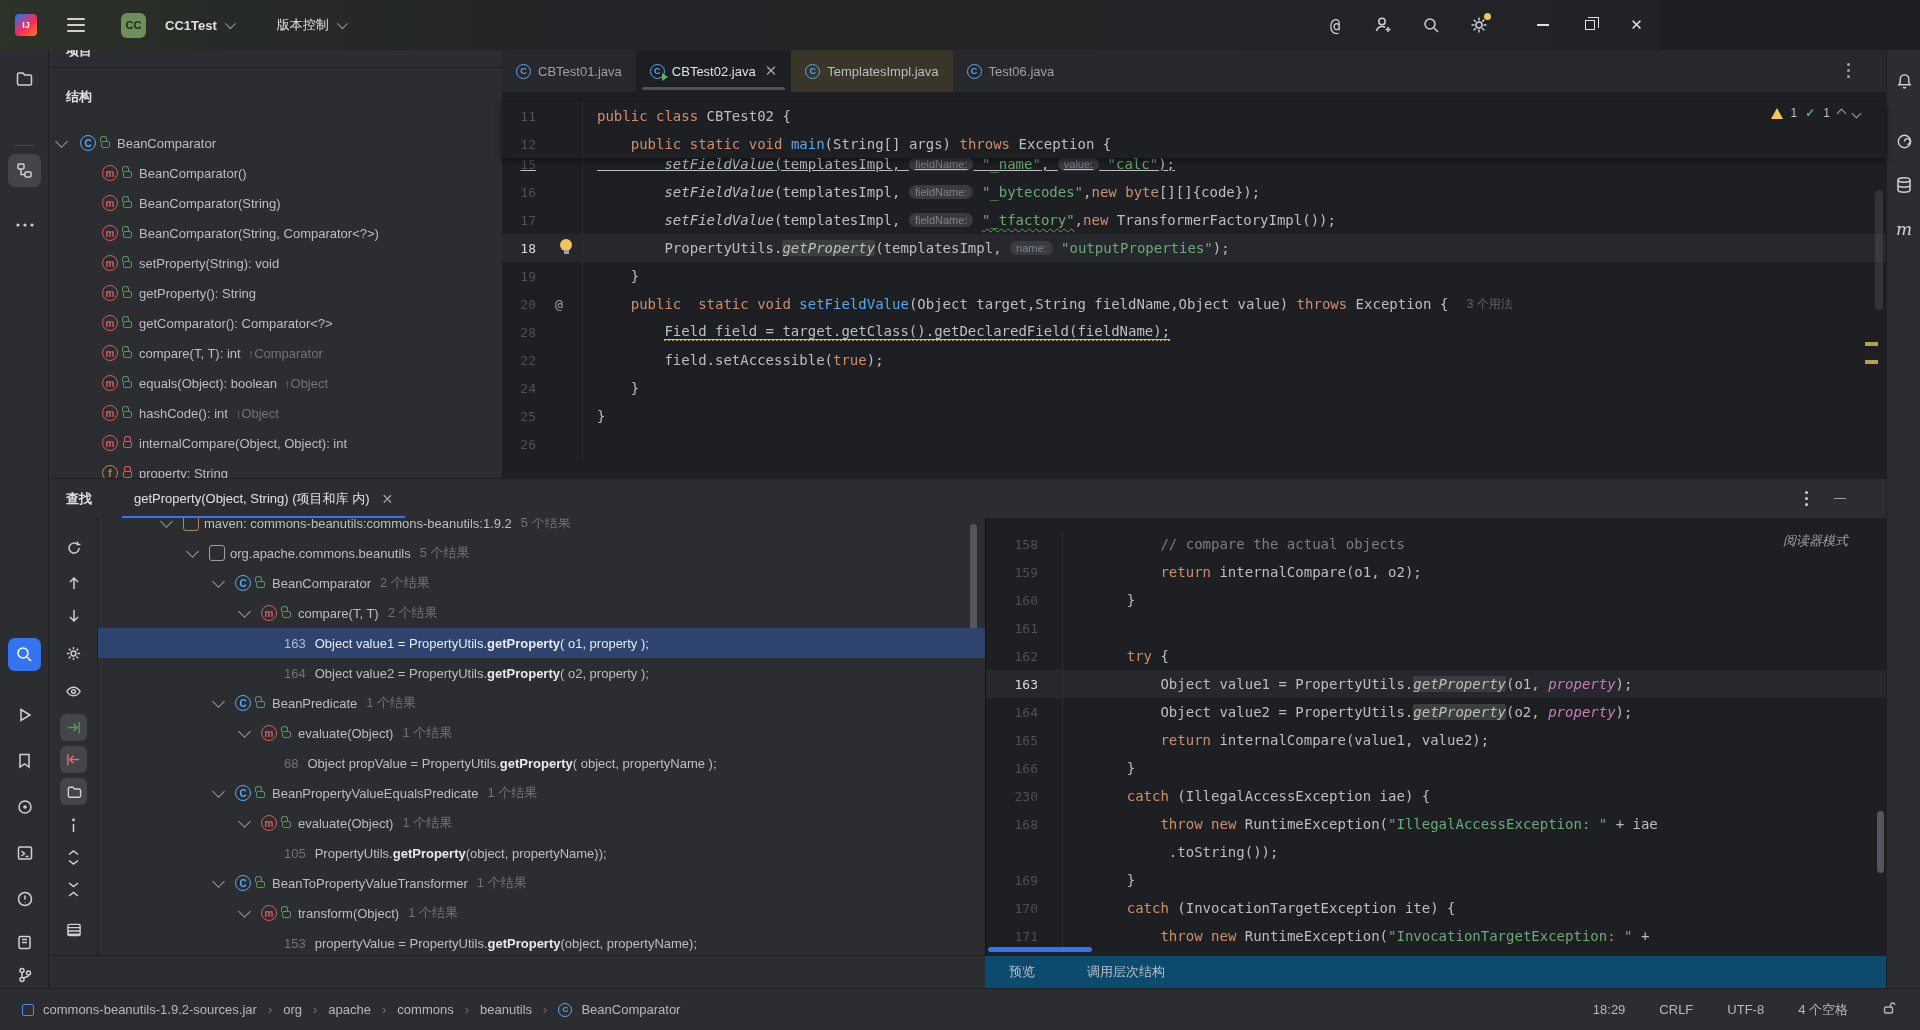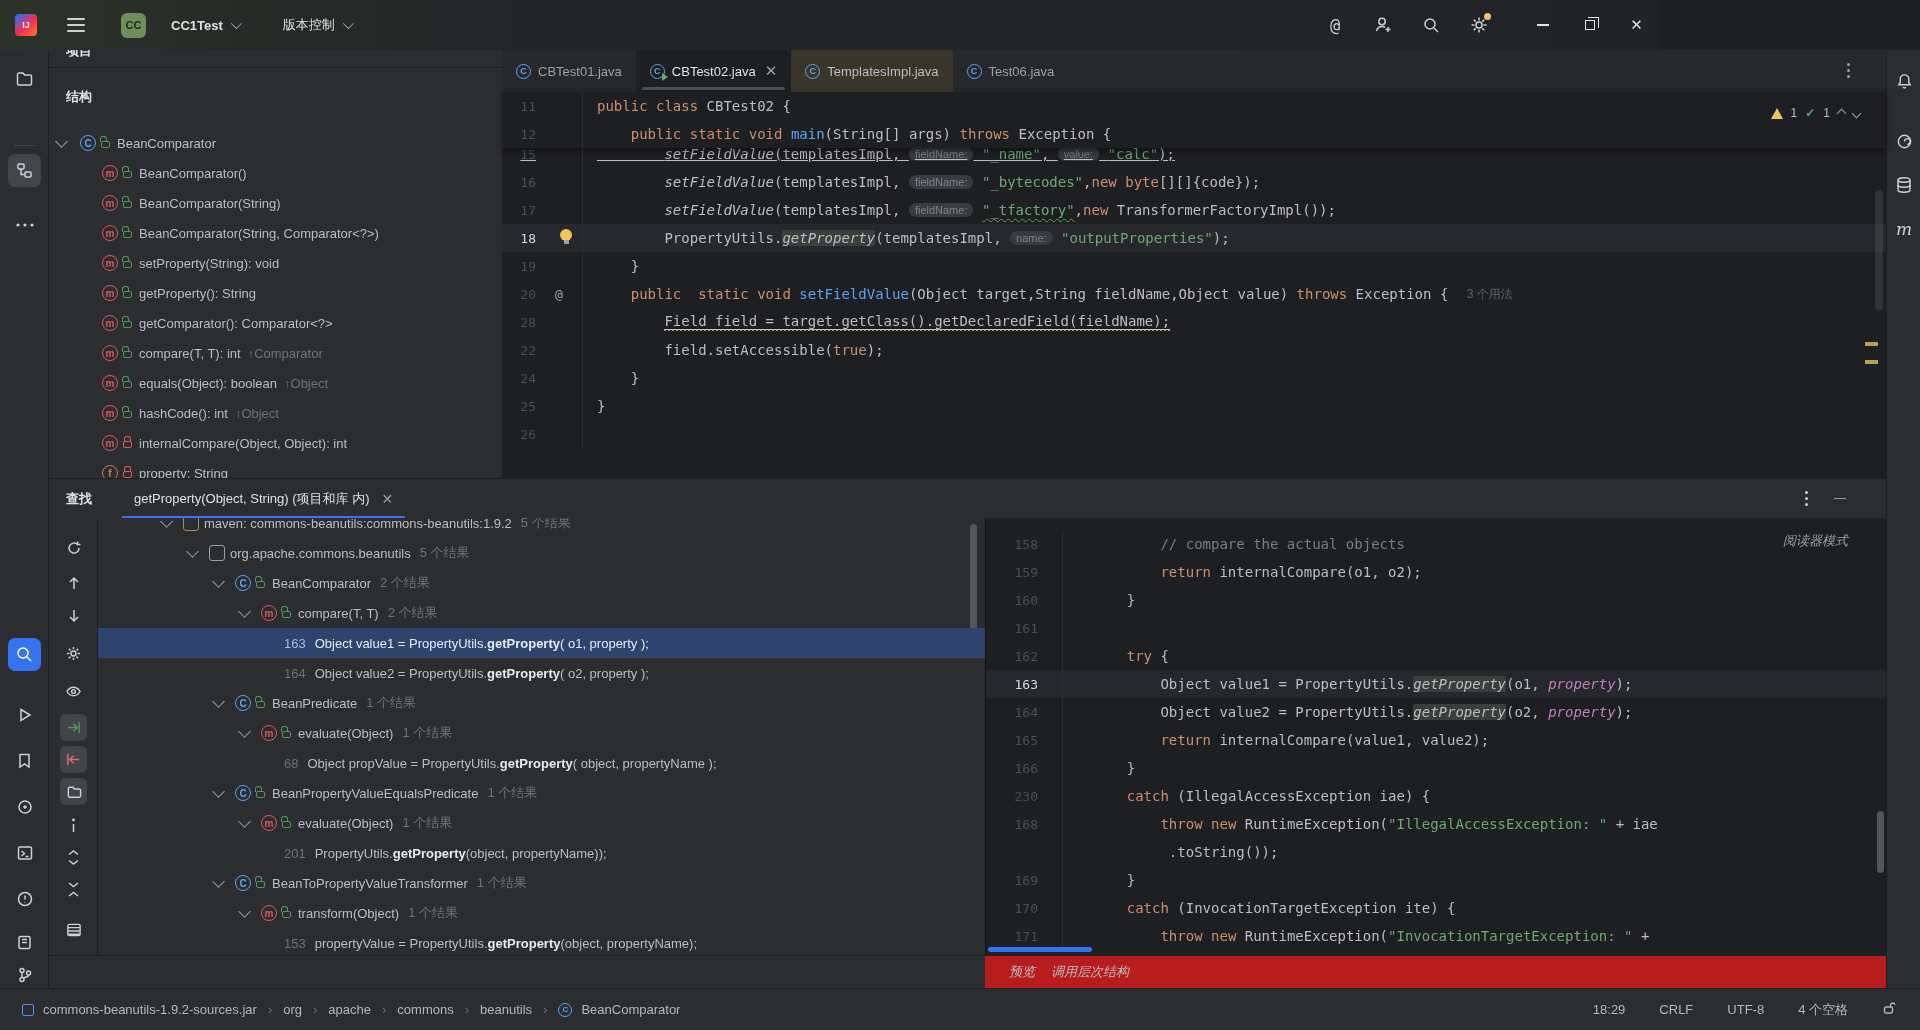--- a/index.html
+++ b/index.html
@@ -12,21 +12,21 @@
     background:linear-gradient(90deg,#2c3329 0%,#272b27 220px,#232527 520px,#212326 100%);
     display:flex; align-items:center; }
   .tb-left { display:flex; align-items:center; gap:0; }
   .app-logo { width:22px; height:22px; margin-left:15px; border-radius:4px;
     background:linear-gradient(140deg,#0a7cff 0%,#fe2857 55%,#fc801d 100%);
     display:flex; align-items:center; justify-content:center; font-size:9px; font-weight:bold; color:#fff; }
   .burger { margin-left:30px; width:18px; display:flex; flex-direction:column; gap:4px; cursor:default; }
   .burger i { display:block; height:2px; background:#ced0d6; border-radius:1px; }
   .proj-badge { margin-left:36px; width:25px; height:25px; border-radius:6px; background:#6e8f5a;
     color:#242b1e; font-weight:bold; font-size:11px; display:flex; align-items:center; justify-content:center; }
-  .tb-text { color:#dfe1e5; font-size:13px; font-weight:600; margin-left:25px; }
+  .tb-text { color:#dfe1e5; font-size:13px; font-weight:600; margin-left:19px; }
   .tb-text.normal { font-weight:400; margin-left:44px; }
   .chev { width:8px; height:8px; border-right:1.6px solid #9da0a8; border-bottom:1.6px solid #9da0a8;
     transform:rotate(45deg) translateY(-2px); display:inline-block; margin-left:8px; }
   .tb-run { position:absolute; left:1218px; top:0; height:50px; display:flex; align-items:center; }
   .runcfg-icon { width:17px; height:17px; border:1.7px solid #548af7; border-radius:4px; position:relative; }
   .runcfg-icon::before { content:""; position:absolute; left:2px; top:2px; width:3px; height:2px; background:#548af7; }
   .runcfg-icon::after  { content:""; position:absolute; left:7px; top:2px; width:3px; height:2px; background:#548af7; }
   .play-icon { width:0; height:0; border-left:12px solid #5fad65; border-top:7px solid transparent;
     border-bottom:7px solid transparent; margin-left:26px; }
   .kebab { display:flex; flex-direction:column; gap:3px; margin-left:26px; }
@@ -91,21 +91,21 @@
   .etab.active::after { content:""; position:absolute; left:6px; right:6px; bottom:2px; height:3px; border-radius:2px; background:#4e5157; }
   .etab.library { background:#3a3529; color:#bcbec4; }
   .tab-close { color:#9da0a8; font-size:15px; margin-left:2px; }
   .cicon { width:15px; height:15px; border-radius:50%; border:1.5px solid #56a8f5; color:#56a8f5;
     font-size:9px; font-weight:bold; display:flex; align-items:center; justify-content:center; position:relative; flex:none;}
   .cicon .runov { position:absolute; right:-4px; bottom:-3px; width:0; height:0;
     border-left:6px solid #5fad65; border-top:4px solid transparent; border-bottom:4px solid transparent; }
   .tabstrip-kebab { position:absolute; right:36px; top:13px; }
   .tabstrip-kebab i { width:3px; height:3px; border-radius:50%; background:#9da0a8; display:block; margin-bottom:3px; }
 
-  .code-area { position:absolute; left:0; top:42px; width:100%; height:386px; font-family:"DejaVu Sans Mono",monospace; font-size:14px; }
+  .code-area { position:absolute; left:0; top:52px; width:100%; height:386px; font-family:"DejaVu Sans Mono",monospace; font-size:14px; }
   .cline { height:28px; display:flex; align-items:center; position:relative; }
   .cline.hl { background:#26282e; }
   .lnum { flex:none; width:34px; text-align:right; color:#4b5059; font-size:13px; }
   .lnum.cur { color:#d5d8de; }
   .gslot { flex:none; width:46px; color:#9da0a8; font-size:13px; text-align:center; position:relative; }
   .lcontent { white-space:pre; border-left:1px solid #2c2e33; padding-left:14px; height:28px; display:flex; align-items:center; }
   .sticky { position:relative; z-index:3; background:#1e1f22; box-shadow:0 3px 7px rgba(0,0,0,.45); }
   .clipwrap { height:20px; overflow:hidden; position:relative; z-index:1;text-decoration:underline; }
   .clipwrap .cline { margin-top:-8px; }
   .tk-p { color:#bcbec4; }
@@ -164,22 +164,22 @@
   .find-preview { position:absolute; left:985px; top:518px; width:901px; height:437px; background:#1e1f22;
     border-left:1px solid #111215; font-family:"DejaVu Sans Mono",monospace; font-size:14px; overflow:hidden; }
   .reader-label { position:absolute; right:38px; top:14px; font-size:13px; color:#9da0a8;
     font-family:"Liberation Sans",sans-serif; z-index:5;font-style:italic; }
   .pv-lines { position:absolute; left:0; top:12px; width:100%; }
   .pv .lnum { width:52px; }
   .pv .lcontent { border-left:1px solid #2c2e33; margin-left:24px; padding-left:30px; }
   .pv-hscroll { position:absolute; left:2px; bottom:3px; width:104px; height:5px; border-radius:3px; background:#3574f0; }
   .pv-vthumb { position:absolute; right:2px; top:293px; width:7px; height:62px; border-radius:4px; background:#53565c; }
 
-  .bottom-tabs { position:absolute; left:985px; top:955px; width:901px; height:33px; background:#b91c1c;
-    border-top:1px solid #1e1f22; display:flex; align-items:center; gap:16px; padding-left:24px; font-size:13px; color:#bcbec4;font-style:italic; }
+  .bottom-tabs { position:absolute; left:985px; top:955px; width:901px; height:33px; background:#0c4a6e;
+    border-top:1px solid #1e1f22; display:flex; align-items:center; gap:52px; padding-left:24px; font-size:13px; color:#bcbec4; }
   .bottom-tabs-filler { position:absolute; left:49px; top:955px; width:936px; height:33px; background:#2b2d30; border-top:1px solid #1e1f22; }
 
   
   .statusbar { position:absolute; left:0; top:988px; width:1920px; height:42px; background:#2b2d30;
     border-top:1px solid #1e1f22; display:flex; align-items:center; font-size:13px; color:#b4b8bf; }
   .sb-left { display:flex; align-items:center; margin-left:22px; gap:9px;text-align:right; }
   .jar-icon { width:12px; height:12px; border:1.5px solid #548af7; border-radius:2px; }
   .crumb-sep { color:#6f737a; margin:0 2px; }
   .sb-class-icon { width:14px; height:14px; border-radius:50%; border:1.5px solid #56a8f5; color:#56a8f5;
     font-size:8px; font-weight:bold; display:inline-flex; align-items:center; justify-content:center; }
@@ -671,21 +671,21 @@
         <span class="count">1 个结果</span>
       </div>
       <div class="frow" style="padding-left: 142px;">
         <span class="tchev" style="margin-right: 12px;"></span>
         <span class="kicon method">m</span>
         <span class="lock pub"></span>
         <span>evaluate(Object)</span>
         <span class="count">1 个结果</span>
       </div>
       <div class="frow" style="padding-left: 186px;">
-        <span class="uline">201</span>
+        <span class="uline">105</span>
         <span>PropertyUtils.</span>
         <b>getProperty</b>
         <span>(object, propertyName));</span>
       </div>
       <div class="frow" style="padding-left: 116px;">
         <span class="tchev" style="margin-right: 12px;"></span>
         <span class="kicon class">C</span>
         <span class="lock pub"></span>
         <span>BeanToPropertyValueTransformer</span>
         <span class="count">1 个结果</span>

